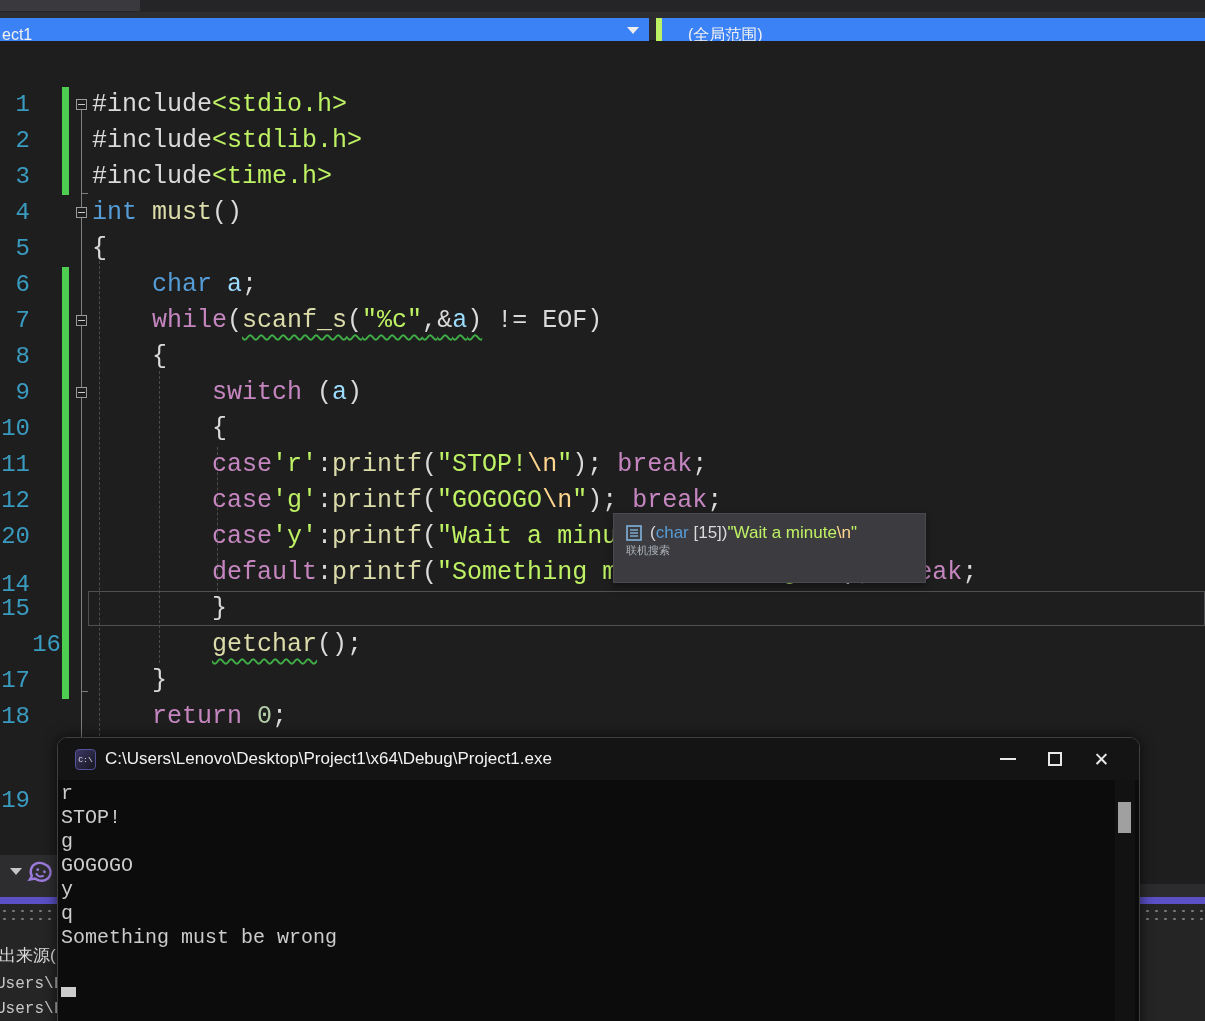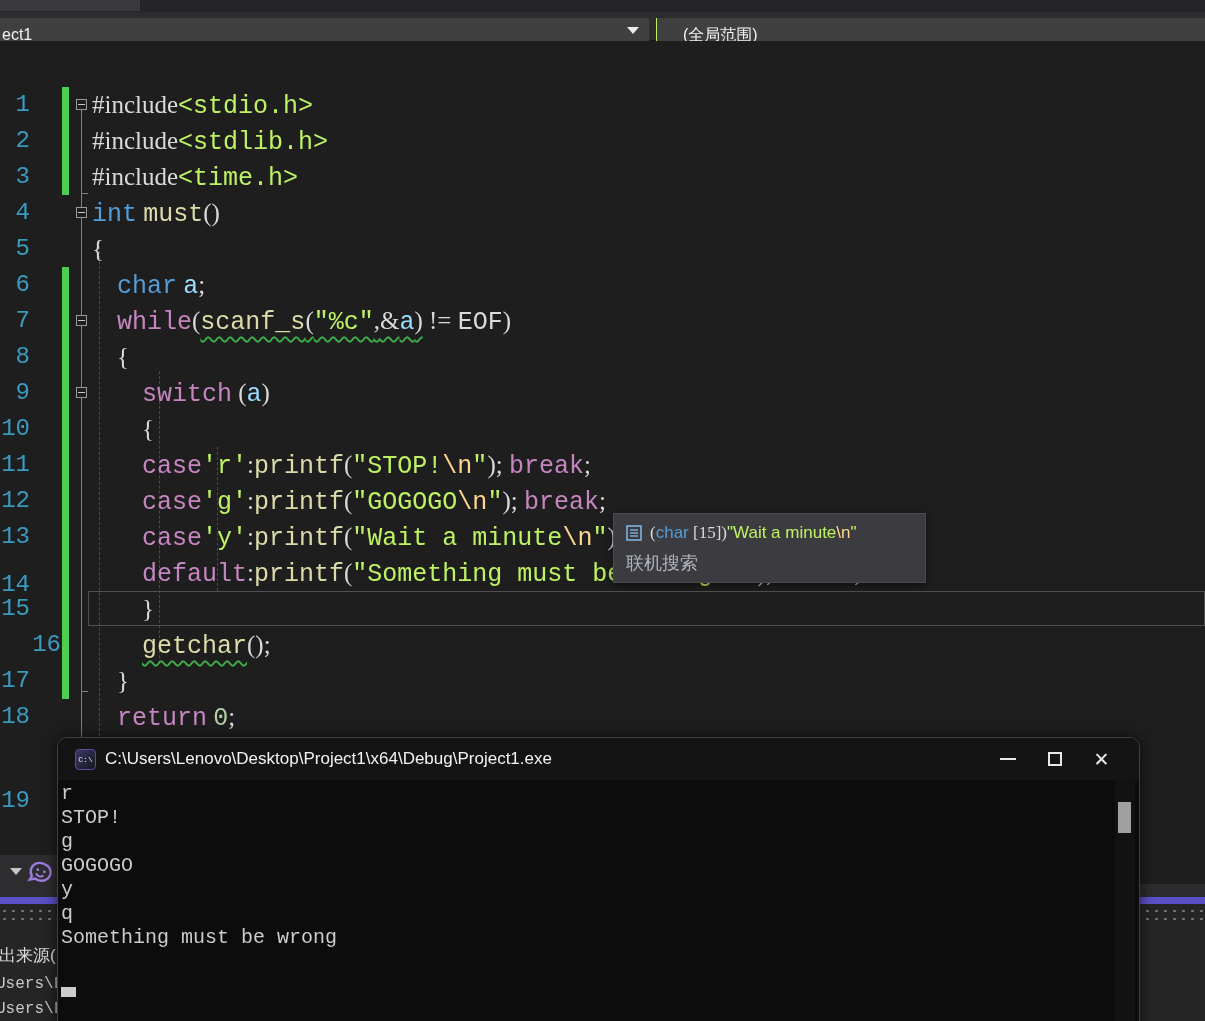--- a/index.html
+++ b/index.html
@@ -6,47 +6,47 @@
   html,body { background:#111; }
   #stage {
     position:relative; width:1205px; height:1021px; overflow:hidden;
     background:#1e1e1e; font-family:"Liberation Sans", sans-serif;
   }
   
   .top-strip { position:absolute; left:0; top:0; width:1205px; height:12px; background:#252527; }
   .tab-remnant { position:absolute; left:0; top:0; width:140px; height:11px; background:#3a3a3e; }
   
   .navbar { position:absolute; left:0; top:12px; width:1205px; height:29px; background:#2d2d30; border-bottom:1px solid #1b1b1c; }
-  .combo { position:absolute; top:6px; height:34px; background:#404040; color:#f1f1f1; font-size:16px; display:flex; align-items:center; }
+  .combo { position:absolute; top:6px; height:34px; background:#3b82f6; color:#f1f1f1; font-size:16px; display:flex; align-items:center; }
   .combo-left { left:0; width:649px; padding-left:2px; }
-  .combo-right { left:656px; width:549px; padding-left:26px; border-left:1px solid #bef264; }
+  .combo-right { left:656px; width:549px; padding-left:26px; border-left:6px solid #bef264; }
   .combo-caret { position:absolute; right:10px; top:9px; width:0; height:0; border-left:6px solid transparent; border-right:6px solid transparent; border-top:7px solid #ececec; }
   
   .editor { position:absolute; left:0; top:41px; width:1205px; height:843px; background:#1e1e1e; }
   .lnum { position:absolute; left:0; width:30px; height:36px; line-height:36px; text-align:right;
           font-family:"Liberation Mono", monospace; font-size:24px; color:#3a9bc0; }
   .chbar { position:absolute; left:62px; width:7px; background:#4ece50; }
   .fold-vline { position:absolute; left:81px; width:1px; background:#7e7e7e; }
   .fold-tick { position:absolute; left:82px; height:1px; width:6px; background:#7e7e7e; }
   .fold-box { position:absolute; left:76px; width:11px; height:11px; background:#1e1e1e; border:1px solid #9a9a9a; }
   .fold-box:after { content:""; position:absolute; left:1px; top:4px; width:7px; height:1px; background:#c8c8c8; }
   .guide { position:absolute; width:0; border-left:1px dashed #4b4b4b; }
   .code-line { position:absolute; left:92px; height:36px; line-height:36px; white-space:pre;
                font-family:"Liberation Mono", monospace; font-size:25px; color:#dadada; }
-  .tk-p { color:#dadada;font-family:Liberation Serif, serif; } .tk-k { color:#569cd6; } .tk-c { color:#c586c0; }
+  .tk-p { color:#dadada; } .tk-k { color:#569cd6; } .tk-c { color:#c586c0; }
   .tk-f { color:#dcdcaa; } .tk-s { color:#bef264; } .tk-e { color:#ffd68f; }
   .tk-v { color:#9cdcfe; } .tk-n { color:#b5cea8; } .tk-m { color:#dadada; }
   .u { text-decoration:underline; text-decoration-style:wavy; text-decoration-color:#3fae46;
        text-decoration-thickness:1.5px; text-underline-offset:7px; }
   .cur-line { position:absolute; left:88px; top:550px; width:1117px; height:35px; border:1px solid #505052; }
   
   .tooltip { position:absolute; left:613px; top:513px; width:313px; height:70px; background:#3c3c40;
              border:1px solid #4a4a4e; box-shadow:0 3px 8px rgba(0,0,0,.45); padding:9px 12px; z-index:5; }
   .tip-row1 { display:flex; align-items:center; gap:8px; font-size:17px; white-space:pre; }
-  .tip-link { margin-top:8px; font-size:18px; color:#aeb4bc; }
+  .tip-link { font-size:11px; color:#aeb4bc; }
   
   .strip-light { position:absolute; left:0; top:884px; width:1205px; height:13px; background:#2c2c2e; }
   .accent-line { position:absolute; left:0; top:897px; width:1205px; height:7px; background:#5b50c5; }
   .bottom-panel { position:absolute; left:0; top:904px; width:1205px; height:117px; background:#252526; }
   .dots-band { position:absolute; left:0; top:907px; width:1205px; height:16px;
                background-image:radial-gradient(#7a7a7a 1.1px, transparent 1.3px); background-size:9px 8px; }
   .left-block { position:absolute; left:0; top:855px; width:58px; height:42px; background:#2d2d30; }
   .mini-caret { position:absolute; left:10px; top:13px; width:0; height:0; border-left:6px solid transparent; border-right:6px solid transparent; border-top:7px solid #c5c5c5; }
   .out-source { position:absolute; left:-1px; top:944px; font-size:17px; color:#dcdcdc; white-space:pre; }
   .out-path { position:absolute; left:-4px; font-family:"Liberation Mono", monospace; font-size:16px; color:#c8c8c8; white-space:pre; }
@@ -95,21 +95,21 @@
         <div class="lnum" style="top: 118px;">3</div>
         <div class="lnum" style="top: 154px;">4</div>
         <div class="lnum" style="top: 190px;">5</div>
         <div class="lnum" style="top: 226px;">6</div>
         <div class="lnum" style="top: 262px;">7</div>
         <div class="lnum" style="top: 298px;">8</div>
         <div class="lnum" style="top: 334px;">9</div>
         <div class="lnum" style="top: 370px;">10</div>
         <div class="lnum" style="top: 406px;">11</div>
         <div class="lnum" style="top: 442px;">12</div>
-        <div class="lnum" style="top: 478px;">13</div>
+        <div class="lnum" style="top: 478px;">20</div>
         <div class="lnum" style="top: 526px;">14</div>
         <div class="lnum" style="top: 550px;">15</div>
         <div class="lnum" style="top: 586px; margin-left: 31px;">16</div>
         <div class="lnum" style="top: 622px;">17</div>
         <div class="lnum" style="top: 658px;">18</div>
         <div class="lnum" style="top: 694px; margin-top: 48px;">19</div>
       </div>
     <div id="changebars">
         <div class="chbar" style="top: 46px; height: 108px;"></div>
         <div class="chbar" style="top: 226px; height: 432px;"></div>

